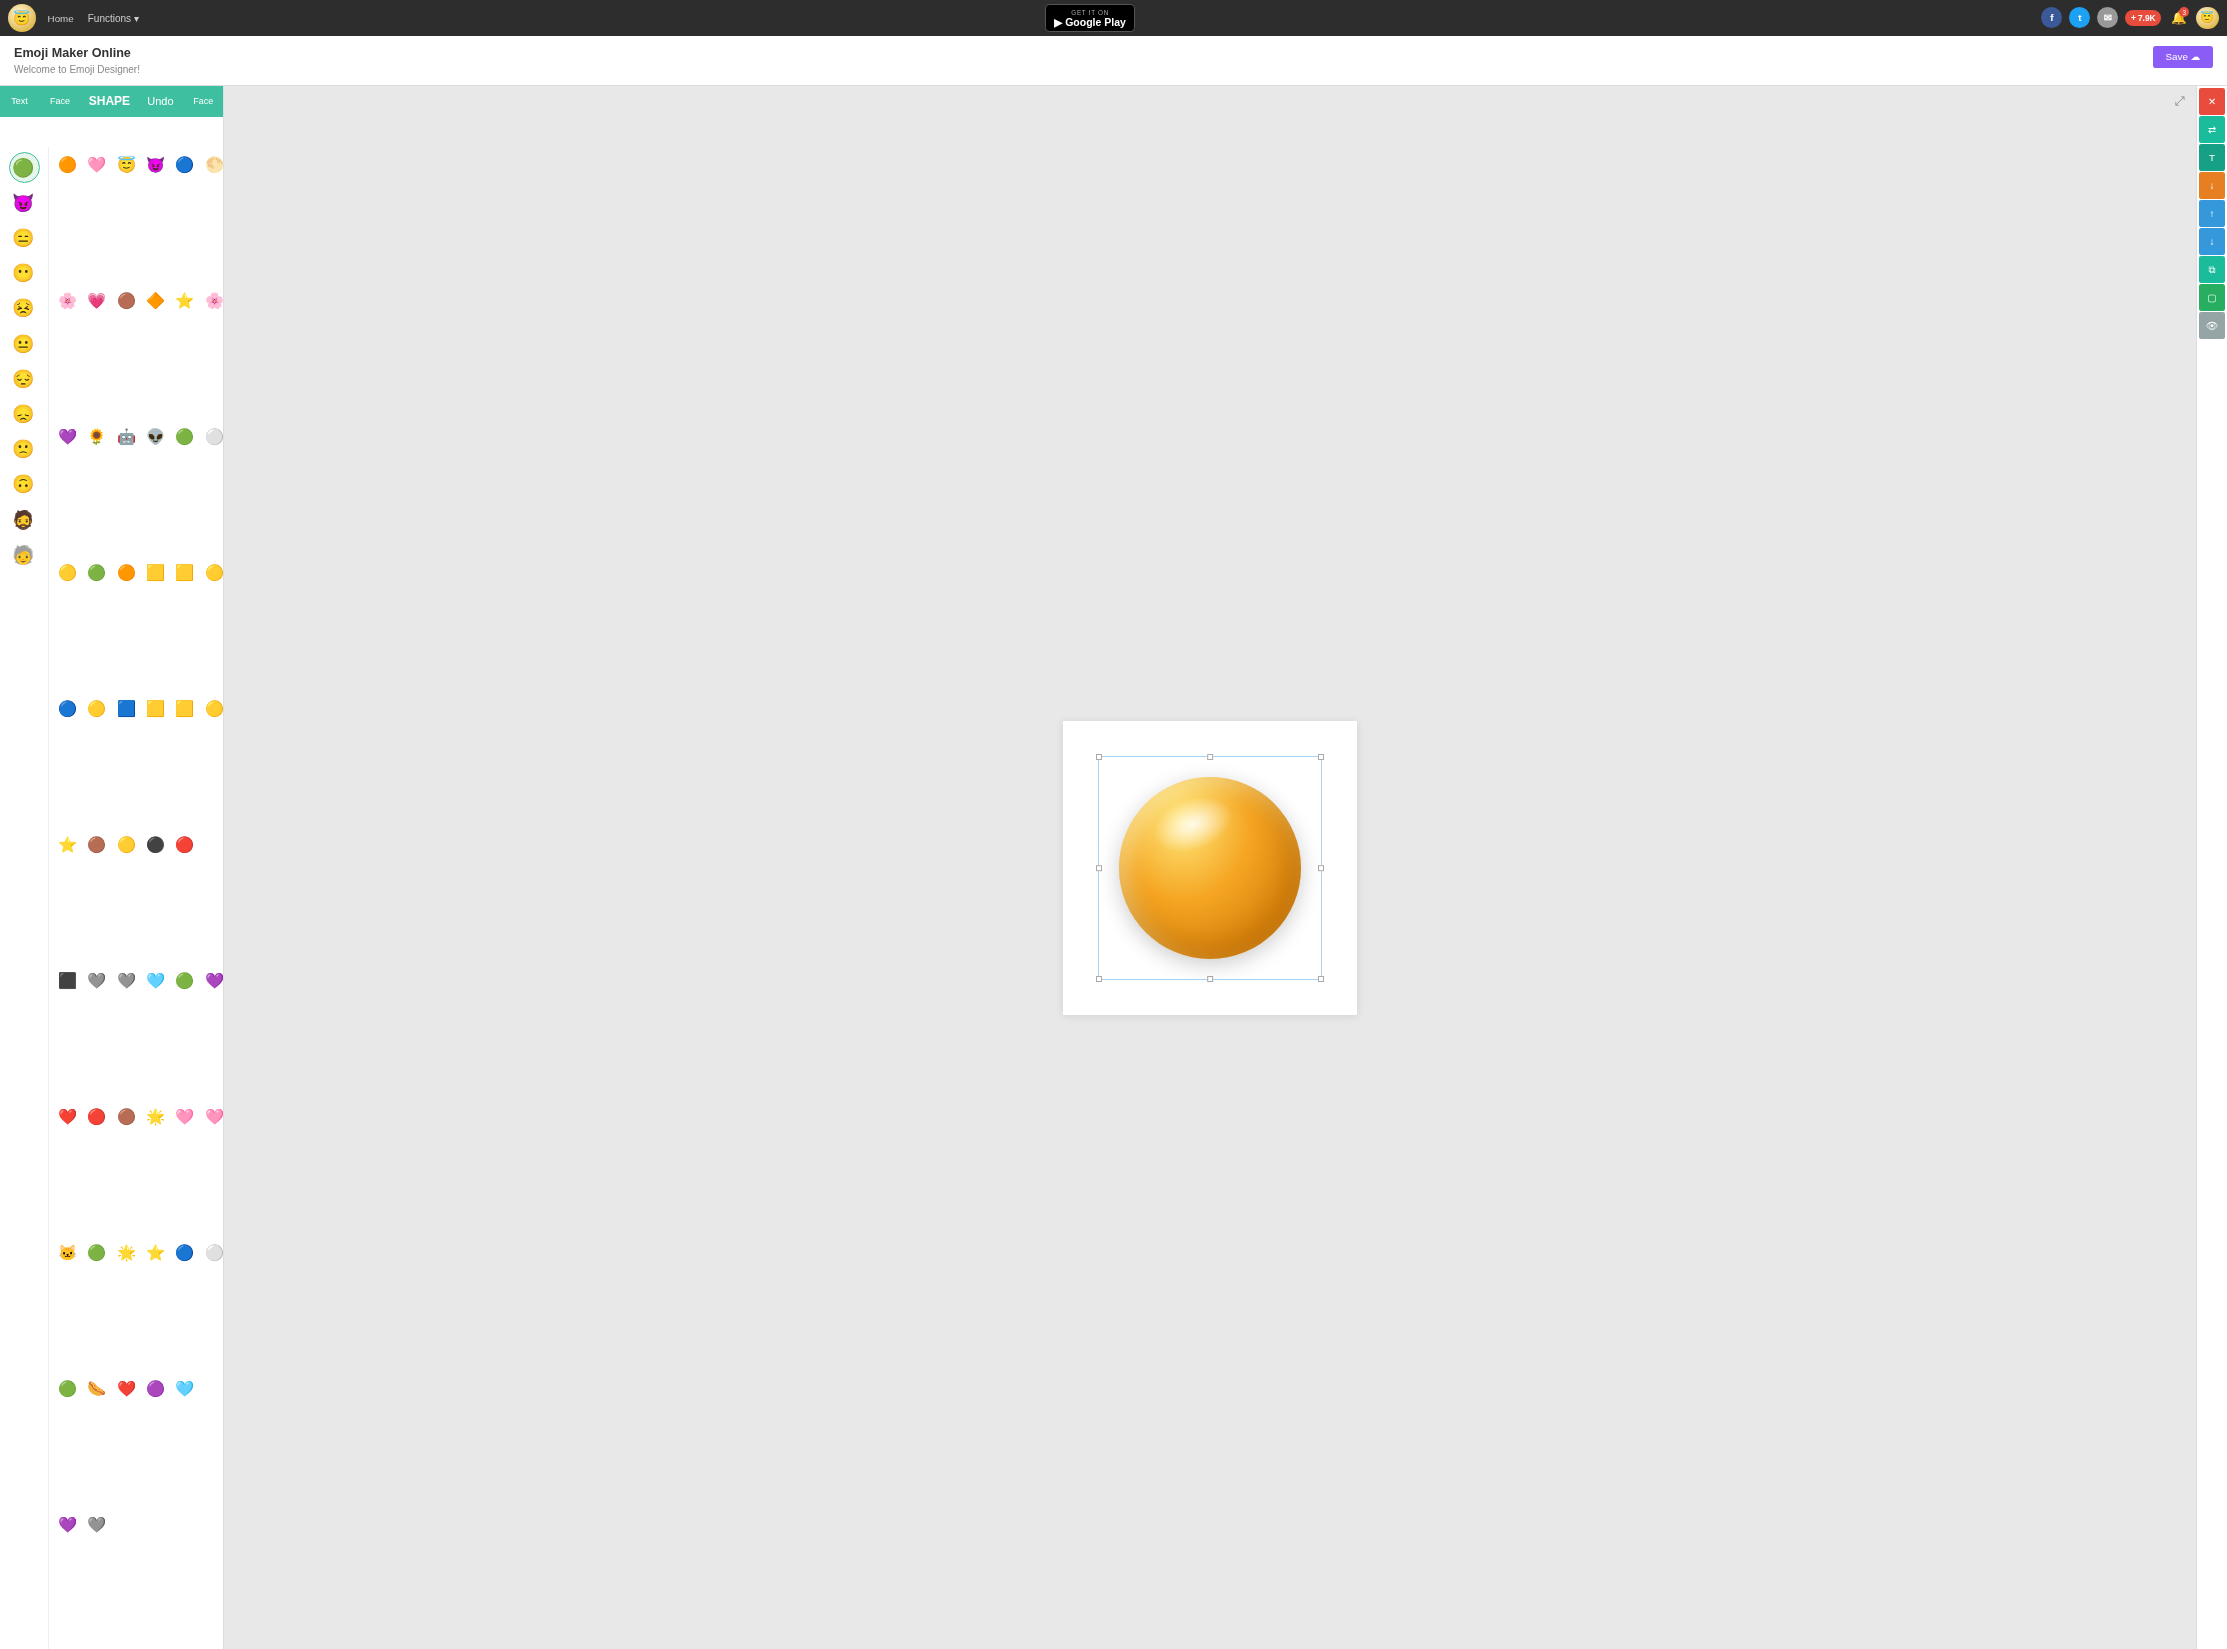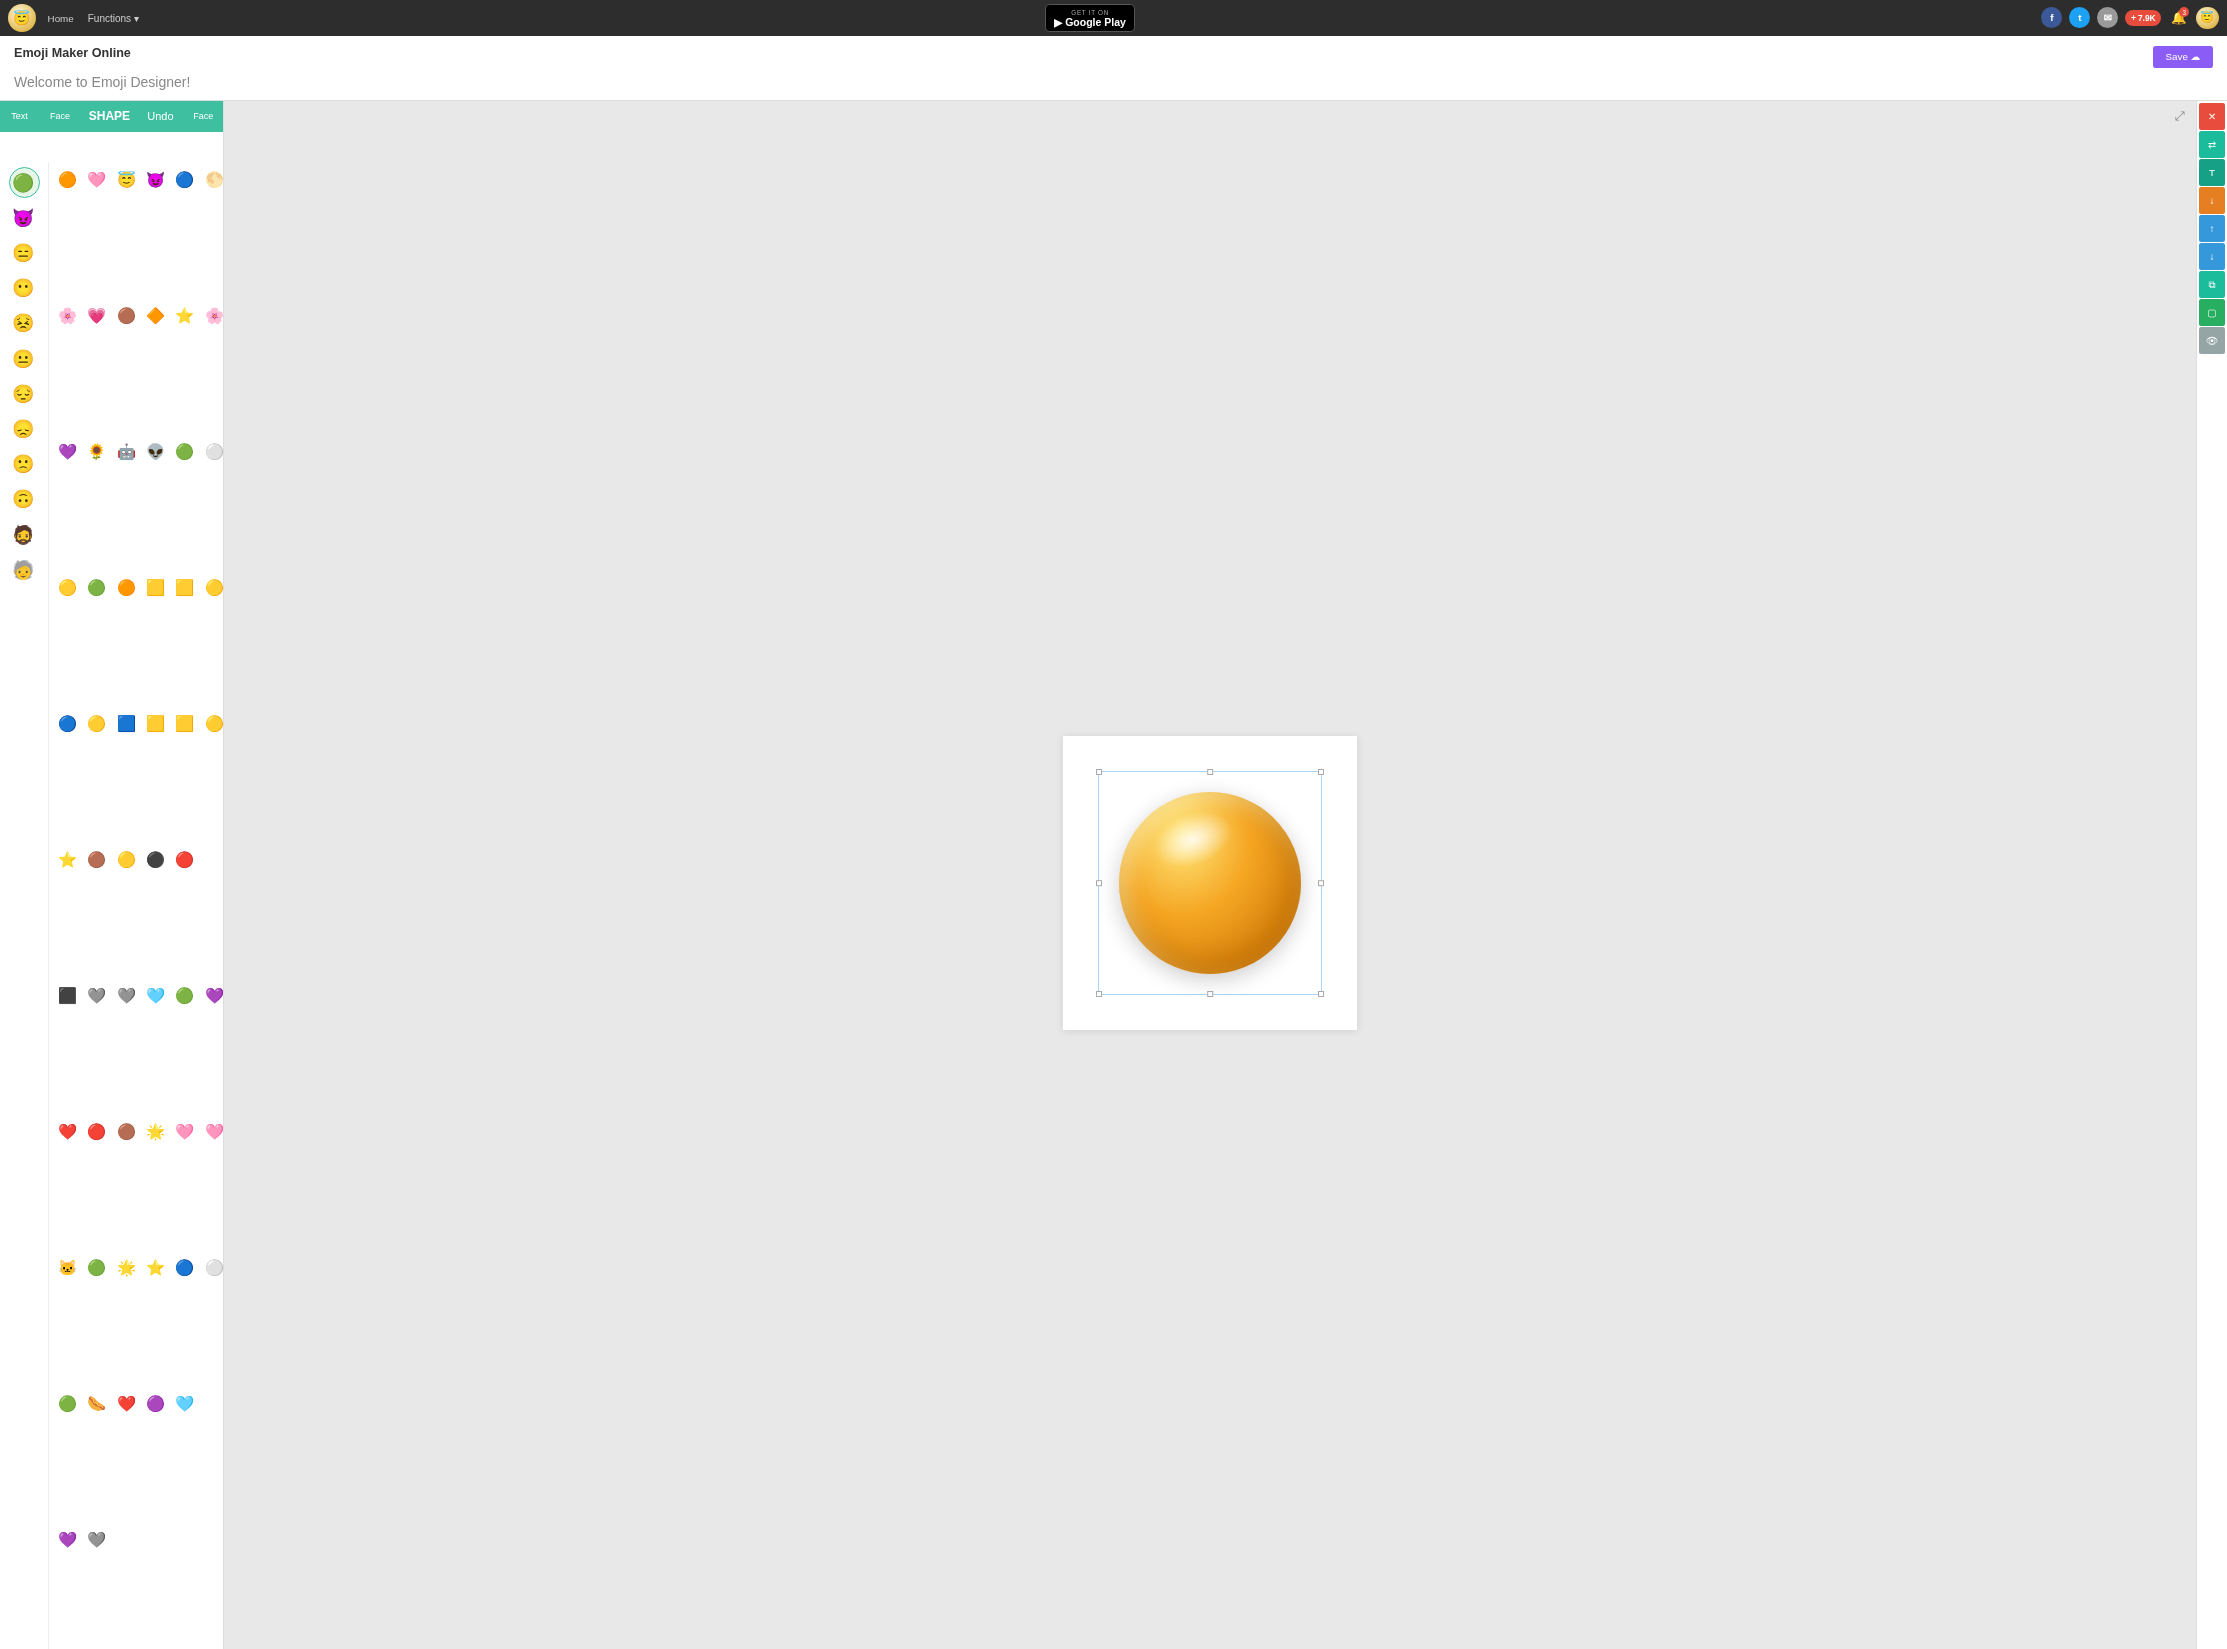--- a/index.html
+++ b/index.html
@@ -70,21 +70,21 @@
       font-size: 11.2px; cursor: pointer;
     }
 
     
     .page-header {
       background: #fff; padding: 9.8px 14px;
       display: flex; align-items: flex-start; justify-content: space-between;
       border-bottom: 0.7px solid #ddd;
     }
     .page-title { font-size: 12.6px; font-weight: bold; color: #333; }
-    .page-subtitle { font-size: 14px; color: #888; margin-top: 14px; }
+    .page-subtitle { font-size: 10px; color: #888; margin-top: 4px; }
     .save-btn {
       background: #8b5cf6; color: #fff; border: none;
       padding: 5.6px 12.6px; border-radius: 2.8px; font-size: 9.8px; cursor: pointer;
       display: flex; align-items: center; gap: 4.2px;
     }
 
     
     .main-area {
       display: flex;
       padding: 0;

